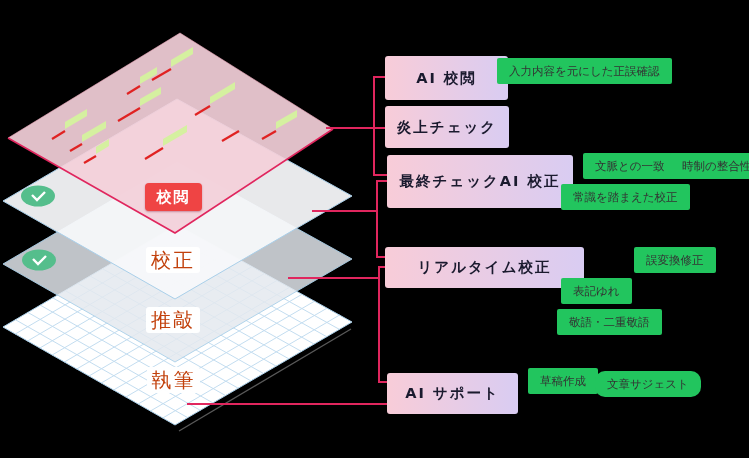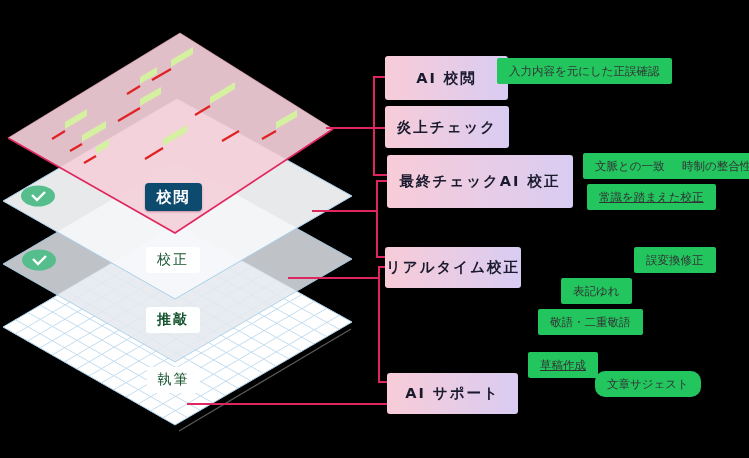--- a/index.html
+++ b/index.html
@@ -9,25 +9,25 @@
     position:relative;
     overflow:hidden;
     font-family:"DejaVu Sans","Liberation Sans",sans-serif;
   }
   .stage{position:absolute;left:0;top:0;width:749px;height:458px;}
   svg{position:absolute;left:0;top:0;}
 
   
   .layer-label{
     position:absolute;display:flex;align-items:center;justify-content:center;
-    font-size:14px;letter-spacing:2px;color:#14532d;
+    font-size:20px;letter-spacing:2px;color:#c2410c;
     background:rgba(255,255,255,.96);border-radius:3px;
   }
   .layer-label.badge{
-    background:#0c4a6e;color:#fff;font-weight:bold;border-radius:4px;
+    background:#ef4444;color:#fff;font-weight:bold;border-radius:4px;
     box-shadow:0 1px 2px rgba(120,0,40,.35);
   }
 
   
   .feature-title{
     position:absolute;display:flex;align-items:center;justify-content:center;
     background:linear-gradient(90deg,#F8CCD8 0%,#D9CCF2 100%);
     color:#1a1a2e;font-weight:bold;font-size:14.5px;letter-spacing:2px;
     border-radius:3px;white-space:nowrap;
   }
@@ -145,35 +145,35 @@
     <g stroke="#E0265E" stroke-width="2" fill="none">
       <path d="M385,77 H374 V175 H387 M326,128 H385"></path>
       <path d="M387,181 H377 V257 H385 M312,211 H377"></path>
       <path d="M385,267 H379 V382 H387 M288,278 H379"></path>
       <path d="M187,404 H387"></path>
     </g>
   </svg>
 
   <div class="layer-label badge" style="left:145px;top:183px;width:57px;height:28px;font-size:15px;">校閲</div>
   <div class="layer-label" style="left:146px;top:247px;width:54px;height:26px;">校正</div>
-  <div class="layer-label" style="left:146px;top:307px;width:54px;height:26px;font-weight:bold;">推敲</div>
+  <div class="layer-label" style="left:146px;top:307px;width:54px;height:26px;">推敲</div>
   <div class="layer-label" style="left:147px;top:367px;width:53px;height:26px;">執筆</div>
 
   <div class="feature-title" style="left:385px;top:56px;width:123px;height:44px;">AI 校閲</div>
   <div class="note" style="left:497px;top:58px;">入力内容を元にした正誤確認</div>
 
   <div class="feature-title" style="left:385px;top:106px;width:124px;height:42px;">炎上チェック</div>
 
   <div class="feature-title" style="left:387px;top:155px;width:186px;height:53px;">最終チェックAI 校正</div>
   <div class="note" style="left:583px;top:153px;">文脈との一致</div>
   <div class="note" style="left:670px;top:153px;">時制の整合性</div>
-  <div class="note" style="left:587px;top:184px;text-decoration:underline;">常識を踏まえた校正</div>
+  <div class="note" style="left:561px;top:184px;">常識を踏まえた校正</div>
 
-  <div class="feature-title" style="left:385px;top:247px;width:136px;height:41px;">リアルタイム校正</div>
+  <div class="feature-title" style="left:385px;top:247px;width:199px;height:41px;">リアルタイム校正</div>
   <div class="note" style="left:634px;top:247px;">誤変換修正</div>
   <div class="note" style="left:561px;top:278px;">表記ゆれ</div>
-  <div class="note" style="left:538px;top:309px;">敬語・二重敬語</div>
+  <div class="note" style="left:557px;top:309px;">敬語・二重敬語</div>
 
   <div class="feature-title" style="left:387px;top:373px;width:131px;height:41px;">AI サポート</div>
-  <div class="note" style="left:528px;top:352px;text-decoration:underline;">草稿作成</div>
+  <div class="note" style="left:528px;top:368px;">草稿作成</div>
   <div class="note" style="left:595px;top:371px;border-radius:10px;">文章サジェスト</div>
 
 </div>
 
 </body></html>

